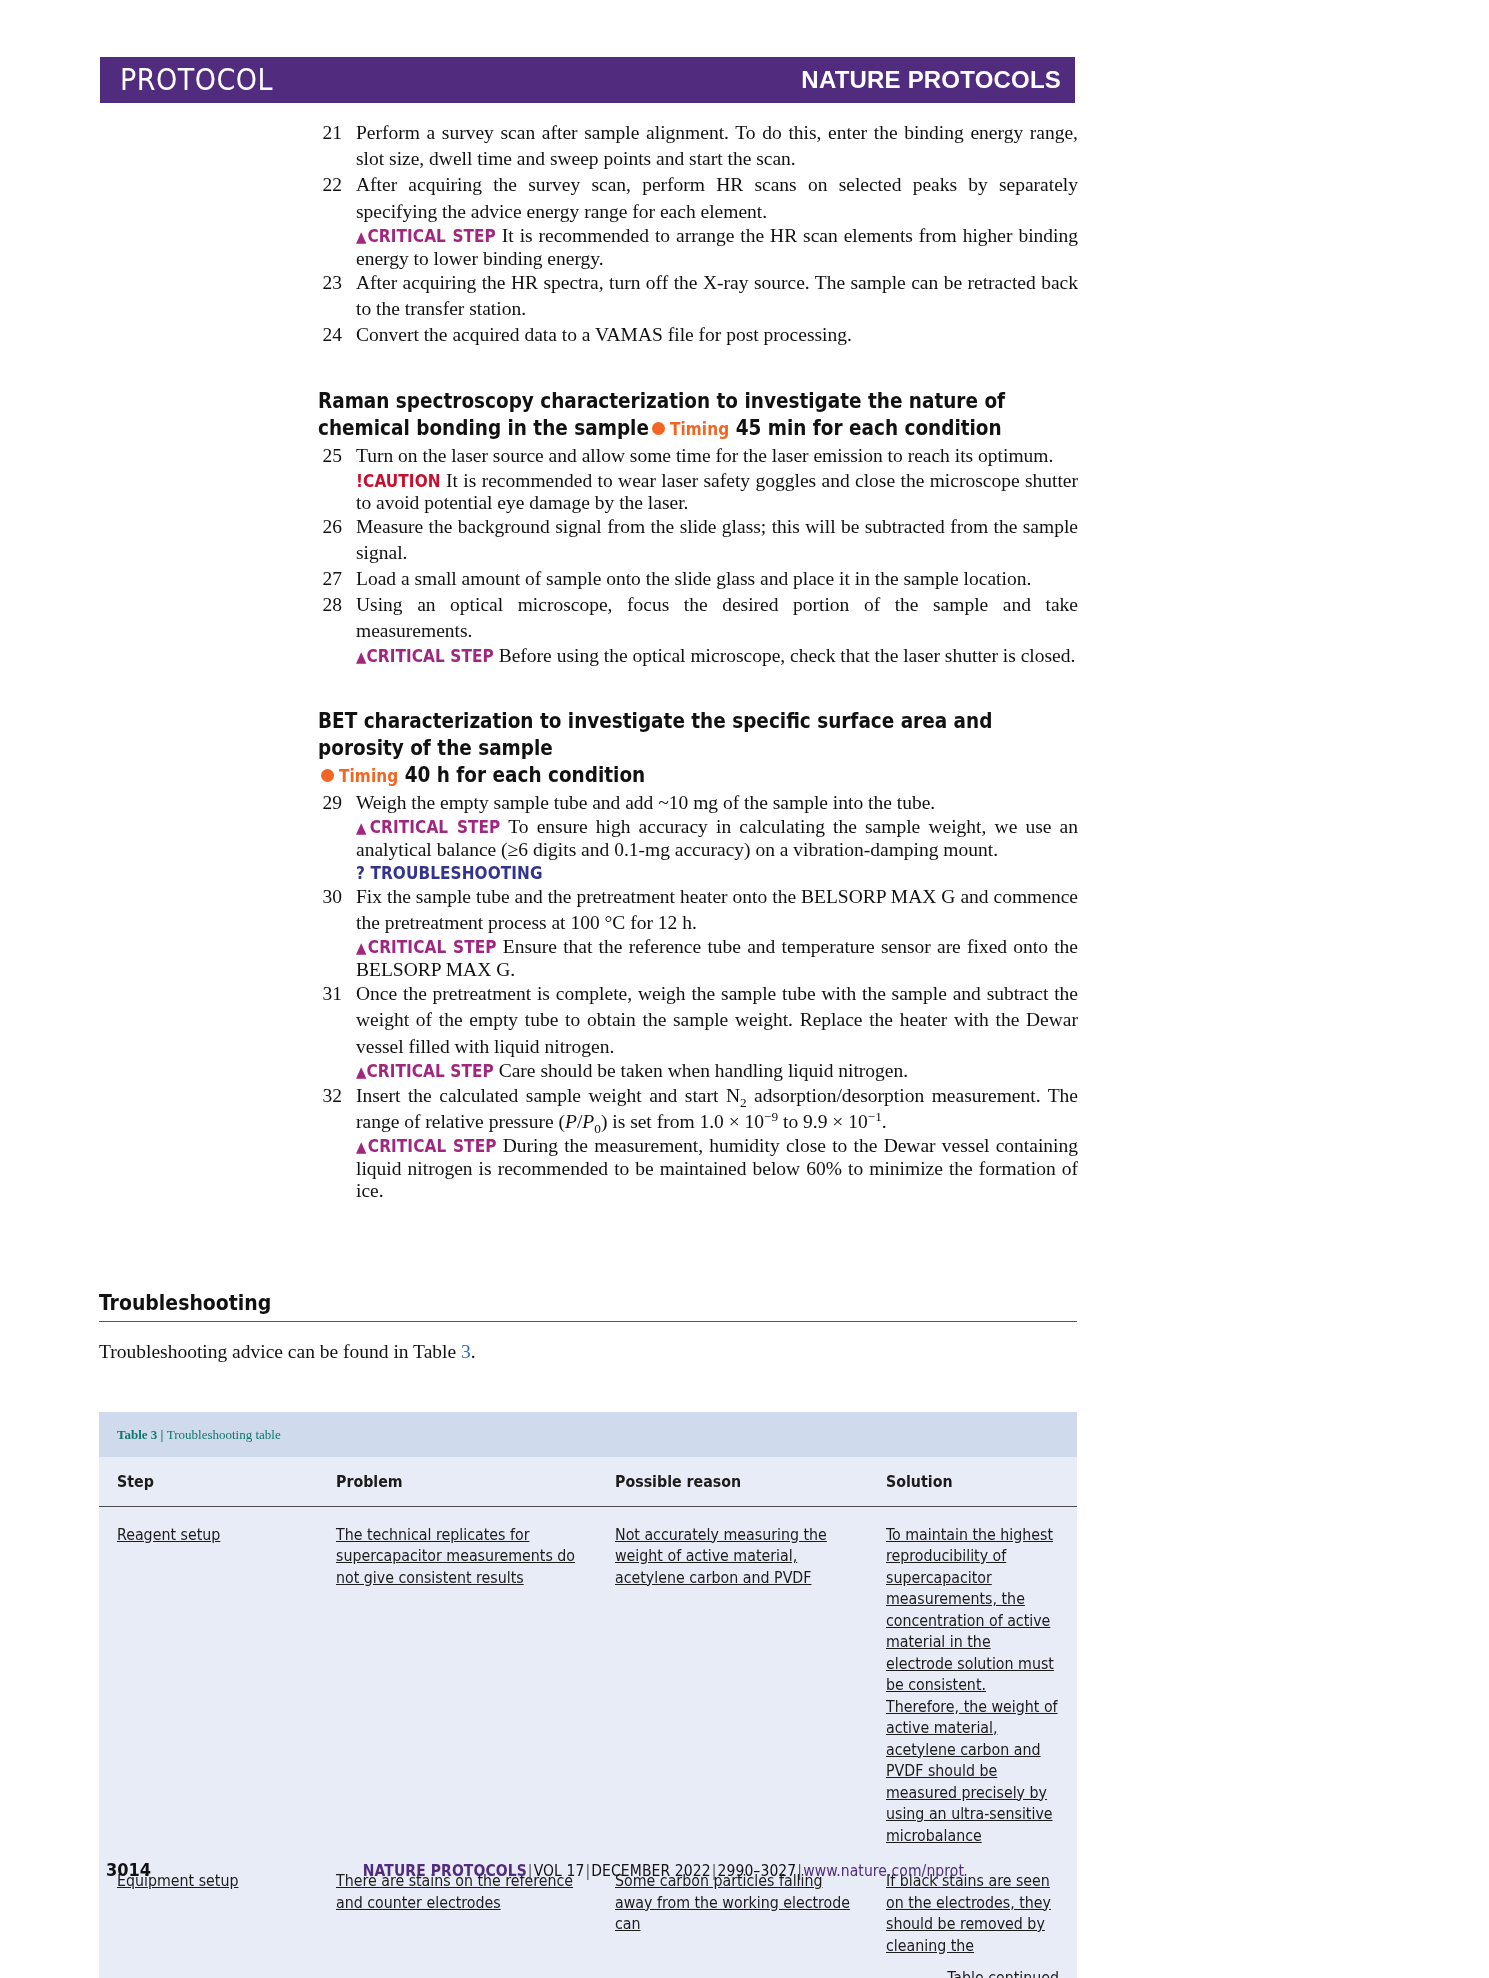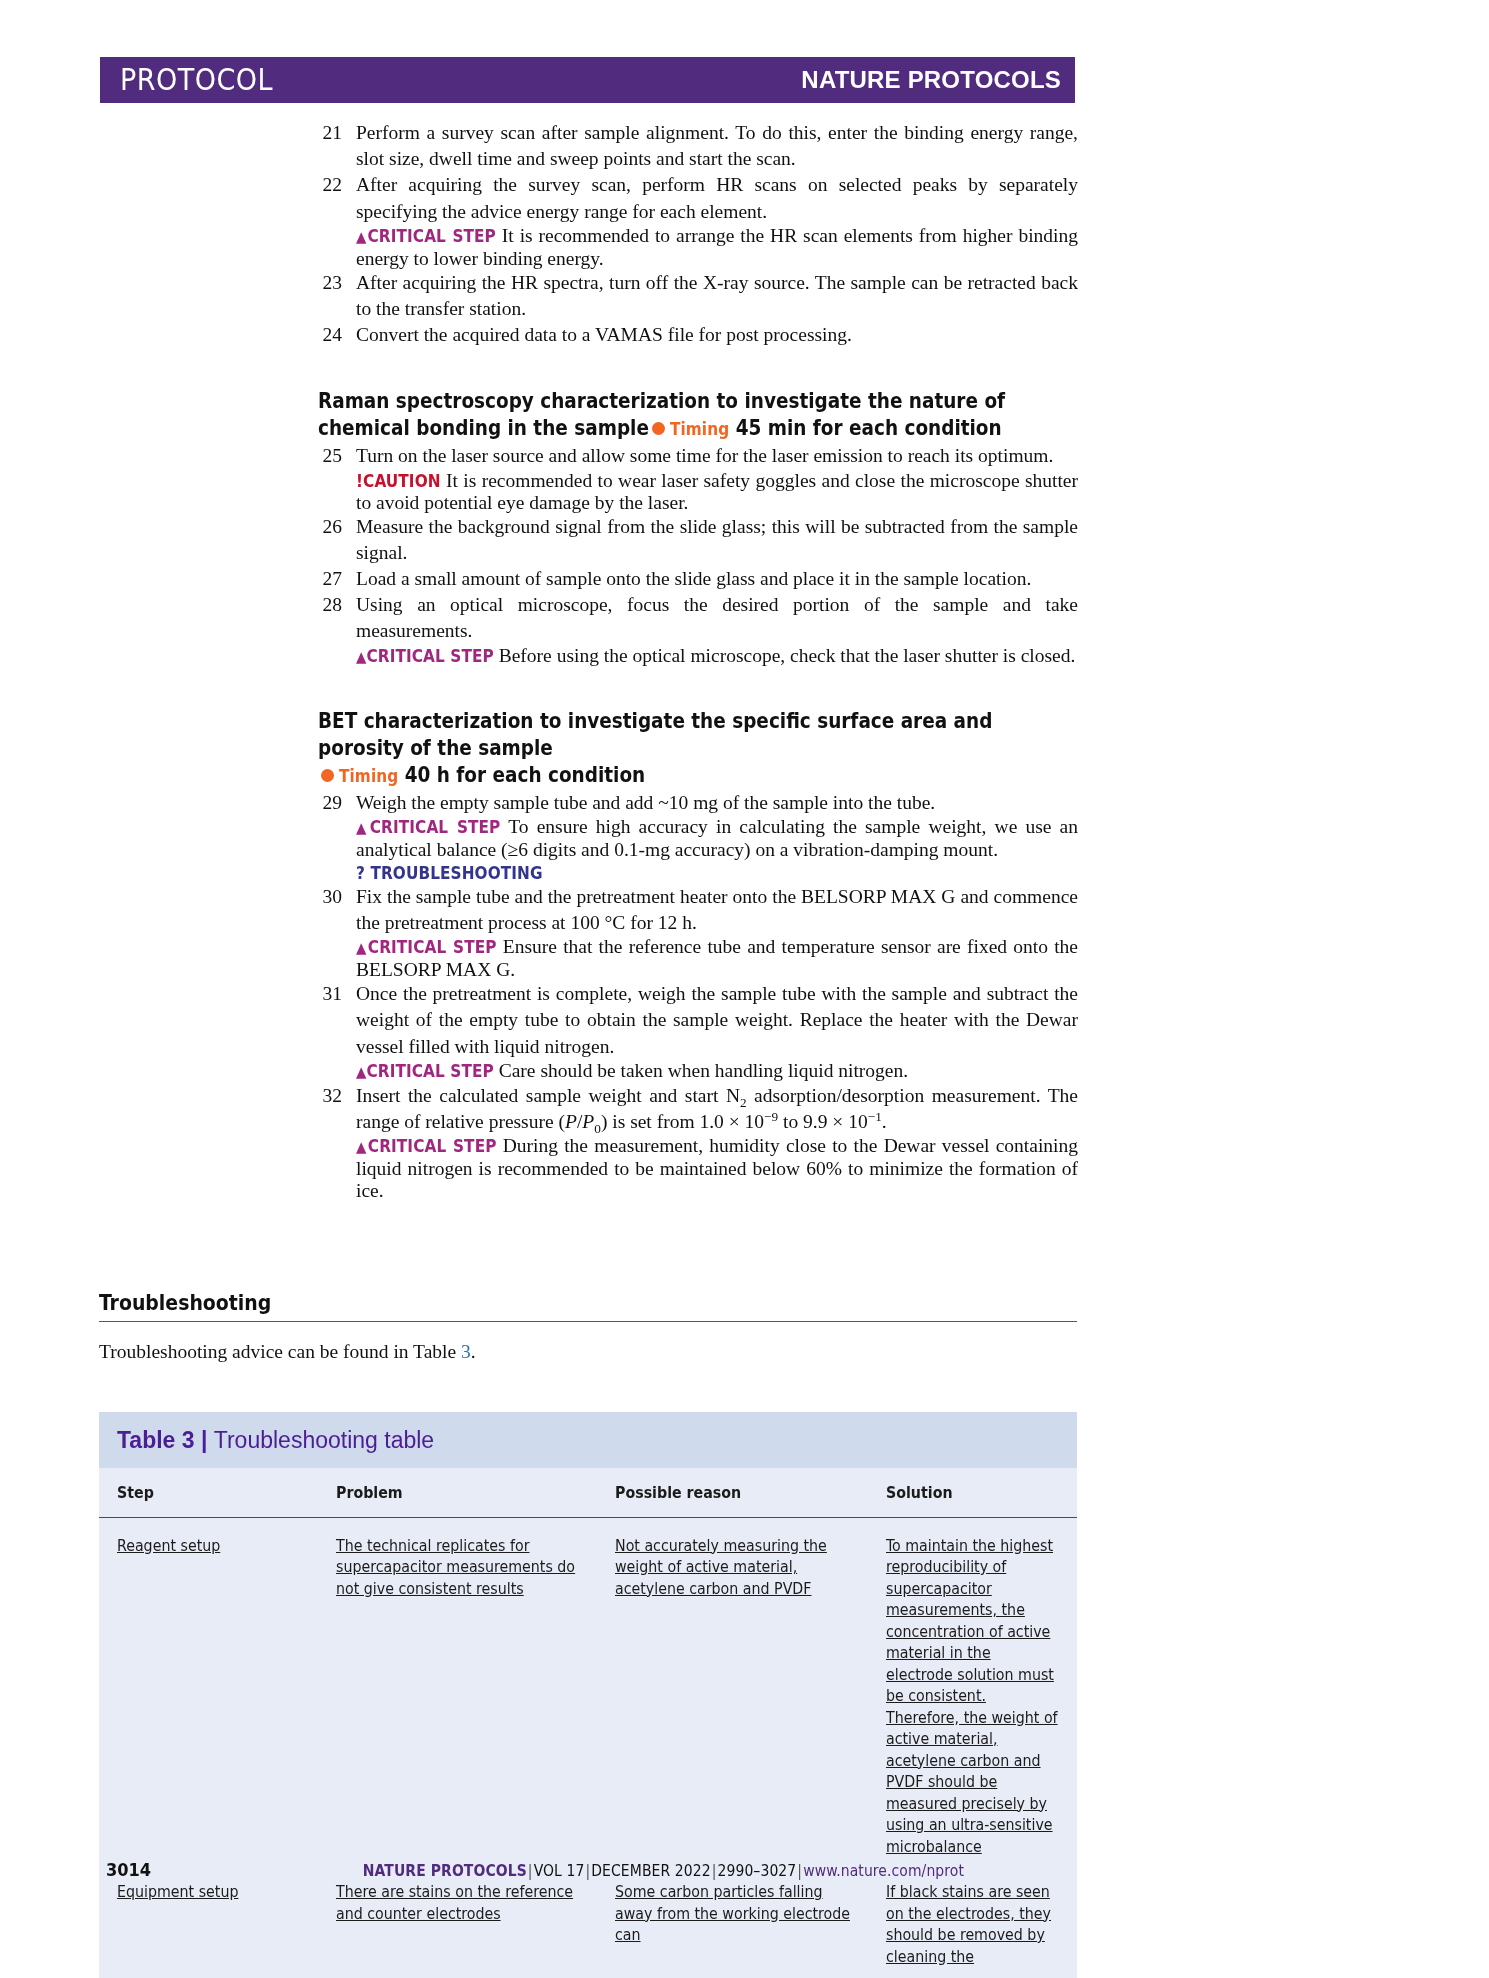--- a/index.html
+++ b/index.html
@@ -149,23 +149,23 @@
   .tbl-wrap {
     position: absolute;
     left: 99px;
     top: 1412px;
     width: 978px;
     background: #e8ecf7;
   }
   .tbl-caption {
     background: #cfdaec;
     padding: 15px 18px 14px 18px;
-    font-family: Liberation Sans, sans-serif;
-    font-size: 23px;
-    color: #4c1d95;
+    font-family: Liberation Serif, serif;
+    font-size: 13px;
+    color: #0f766e;
   }
   .tbl-caption b { font-weight: 700; }
   table.ts-table {
     width: 100%;
     border-collapse: collapse;
     font-family: "DejaVu Sans Condensed", "Liberation Sans", sans-serif;
     font-size: 15.8px;
     line-height: 21.5px;
     color: #1b1b1b;
   }

